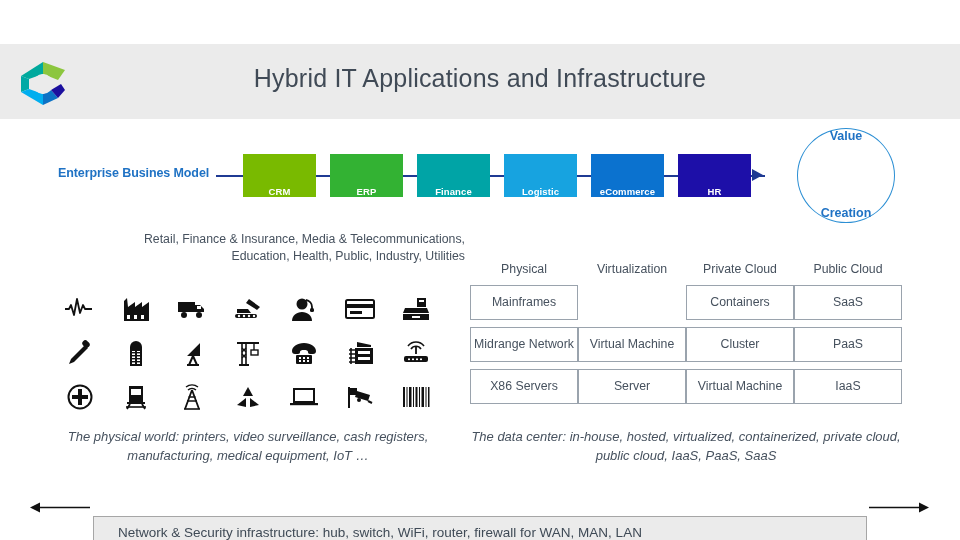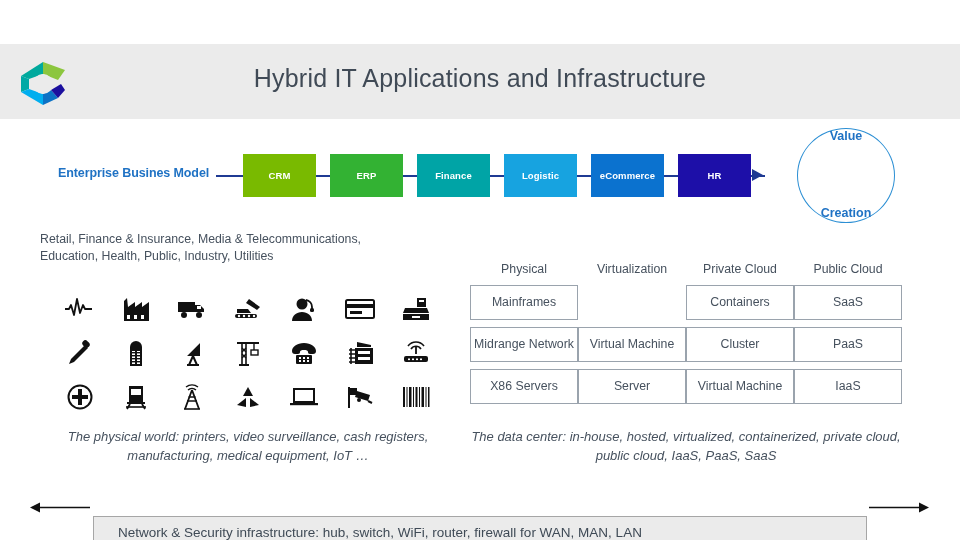--- a/index.html
+++ b/index.html
@@ -59,21 +59,21 @@
     position: absolute;
     top: 131px;
     height: 1.6px;
     background: #1f3a93;
   }
   .chain-box {
     position: absolute;
     top: 110px;
     height: 43px;
     display: flex;
-    align-items: center;
+    align-items: flex-end;
     justify-content: center;
     color: #ffffff;
     font-size: 9.5px;
     font-weight: bold;
     letter-spacing: .1px;
   }
   #chain-arrow-head {
     position: absolute;
     left: 752px; top: 125px;
     width: 0; height: 0;
@@ -96,21 +96,21 @@
     font-weight: bold;
     line-height: 1.25;
     box-sizing: border-box;
   }
 
   
   #industries {
     position: absolute;
     left: 40px; top: 187px;
     width: 425px;
-    text-align: left;
+    text-align: right;
     font-size: 12.3px;
     line-height: 1.42;
     color: #46515e;
   }
 
   
   #icon-grid {
     position: absolute;
     left: 52px; top: 243px;
     width: 392px;

